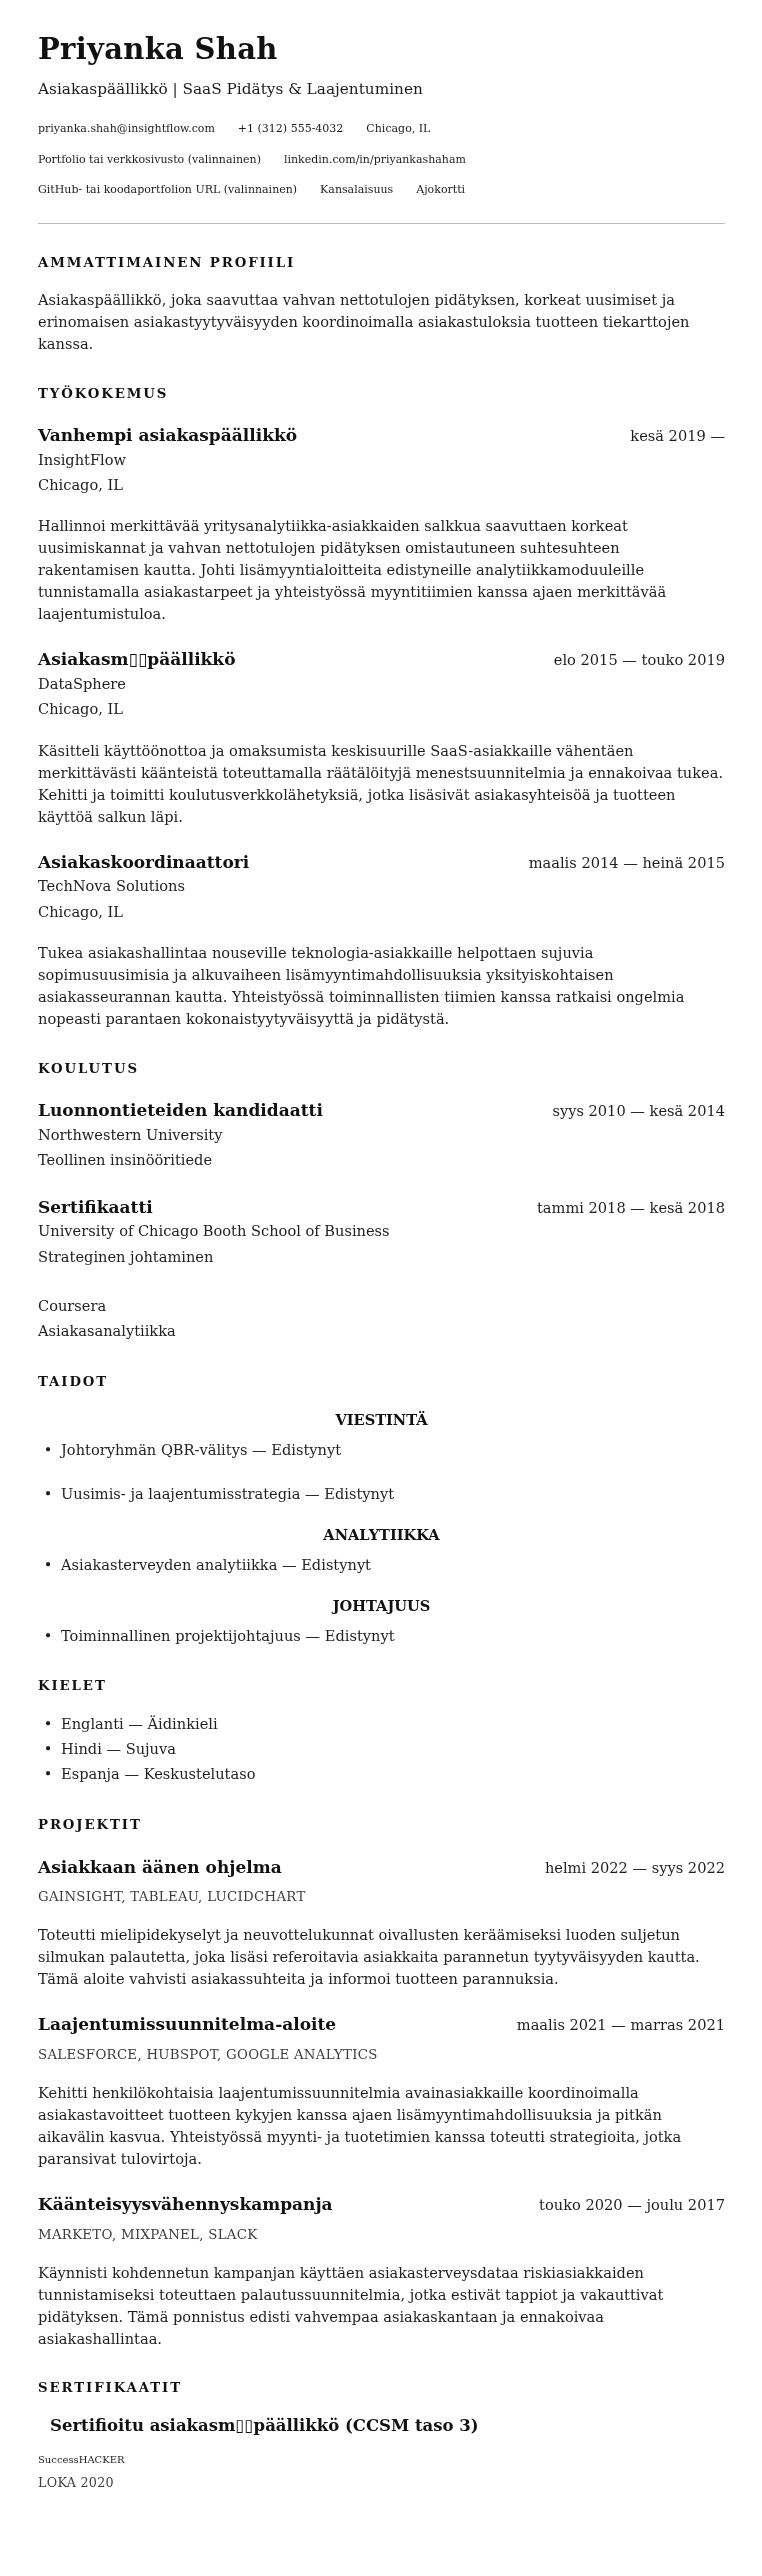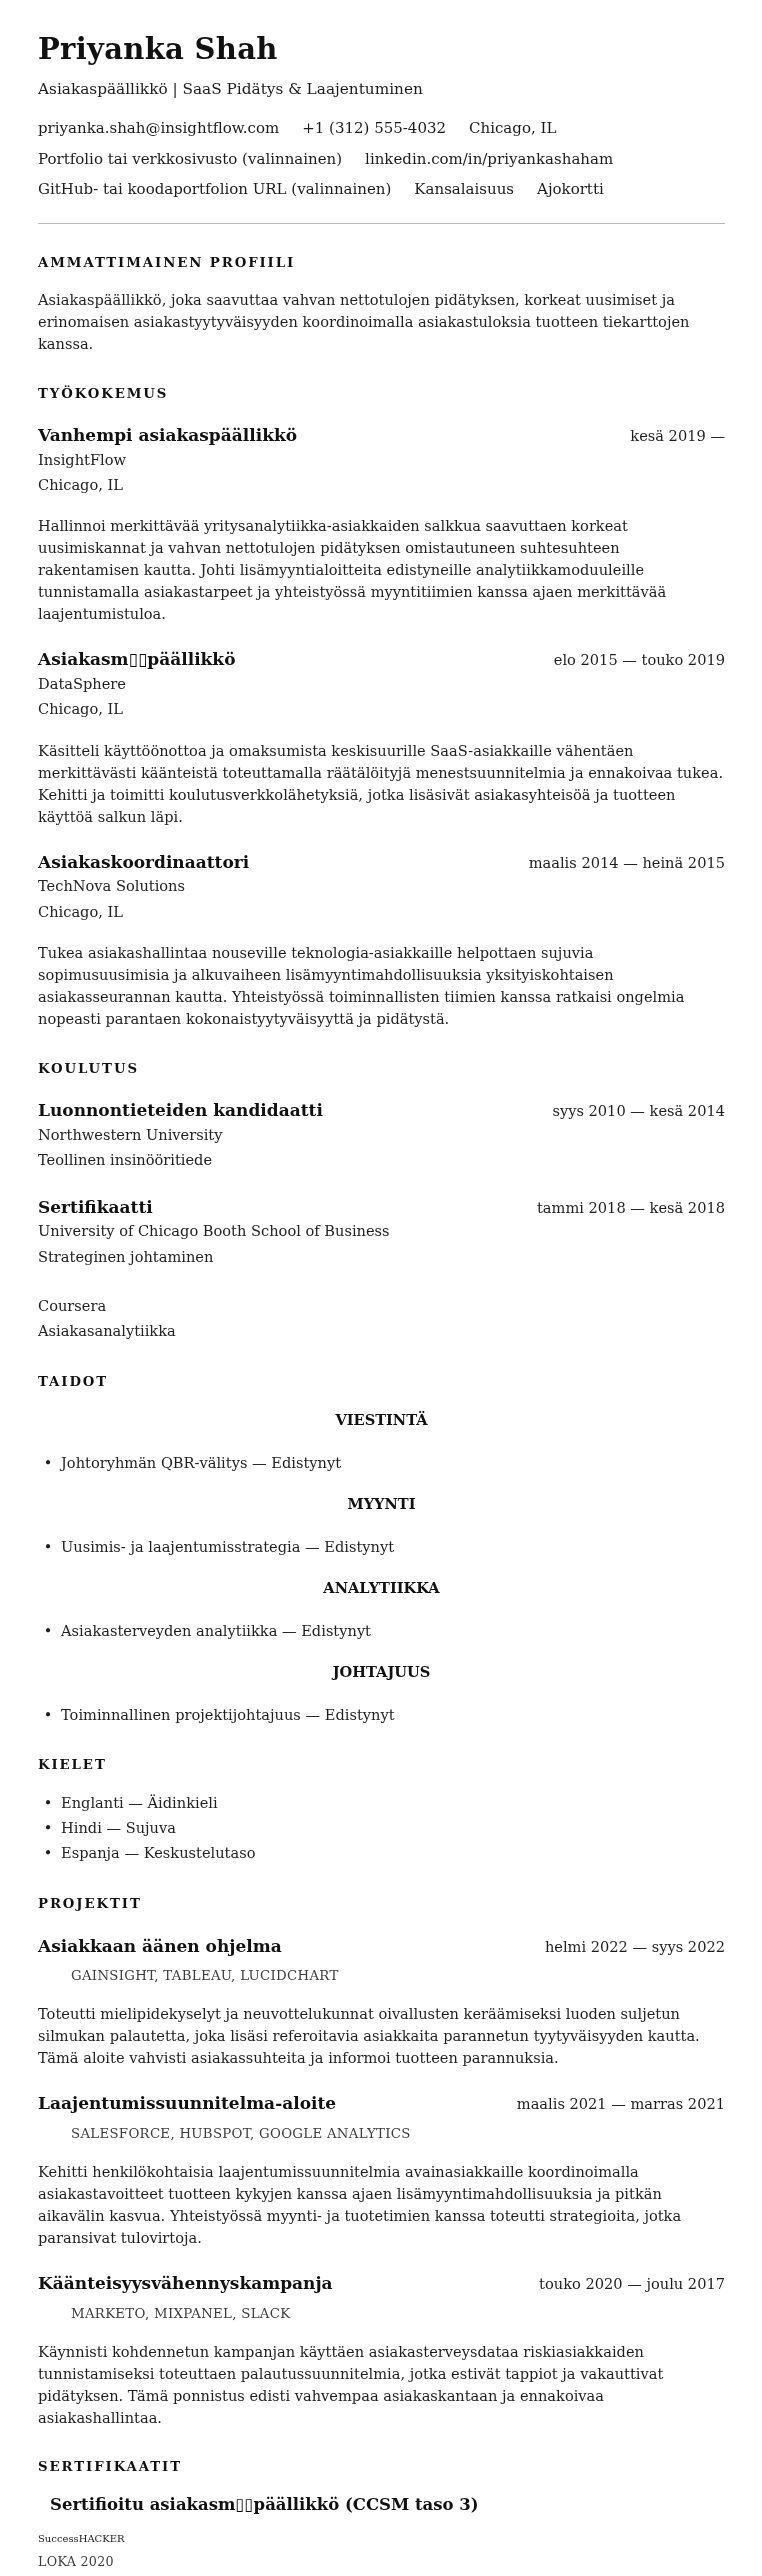--- a/index.html
+++ b/index.html
@@ -19,21 +19,21 @@
     font-weight: bold;
     color: #111111;
     letter-spacing: 0.3px;
   }
   .headline {
     font-size: 15.3px;
     margin: 14px 0 0 0;
     line-height: 1.3;
     color: #1c1c1c;
   }
-  .contact { margin-top: 19px; font-size: 15px; color: #1c1c1c; }
+  .contact { margin-top: 19px; font-size: 11px; color: #1c1c1c; }
   .contact-row { display: flex; gap: 23px; margin-top: 0; line-height: 19px; margin-bottom: 11.4px; flex-wrap: wrap; }
   .divider {
     border: none;
     border-top: 1.3px solid #bcbcbc;
     margin: 24px 0 0 0;
   }
   h2.section-heading {
     font-size: 13.3px;
     letter-spacing: 1.9px;
     font-weight: bold;
@@ -46,24 +46,24 @@
     line-height: 22px;
     margin: 18px 0 0 0;
   }
   .entry { margin-top: 23px; }
   .entry + .entry { margin-top: 24px; }
   .entry-header { display: flex; justify-content: space-between; align-items: baseline; line-height: 21.6px; }
   .entry-title { font-size: 17px; font-weight: bold; color: #111111; margin: 0; }
   .entry-dates { font-size: 14.6px; color: #1e1e1e; white-space: nowrap; }
   .entry-meta { font-size: 14.6px; line-height: 25.4px; color: #222222; }
   .entry-desc { font-size: 14.6px; line-height: 22px; margin: 18px 0 0 0; }
-  .tools-line { font-size: 13.3px; line-height: 19px; margin-top: 9px; color: #3d3d3d; letter-spacing: 0.3px; margin-left: 33px; }
+  .tools-line { font-size: 13.3px; line-height: 19px; margin-top: 9px; color: #3d3d3d; letter-spacing: 0.3px; }
   .skill-category { margin-top: 20.3px; }
   .skill-category-name { font-size: 14.6px; font-weight: bold; color: #111111; margin: 0; line-height: 18px; text-align: center; }
-  ul.bullet-list { list-style: none; margin: 22px 0 0 0; padding: 0; }
+  ul.bullet-list { list-style: none; margin: 9px 0 0 0; padding: 0; }
   ul.bullet-list li {
     font-size: 14.6px;
     line-height: 23.5px;
     padding-left: 23px;
     position: relative;
   }
   ul.bullet-list li::before {
     content: "•";
     position: absolute;
     left: 5.7px;
@@ -176,21 +176,20 @@
     <h2 class="section-heading">TAIDOT</h2>
 
     <div class="skill-category">
       <h4 class="skill-category-name">VIESTINTÄ</h4>
       <ul class="bullet-list">
         <li>Johtoryhmän QBR-välitys — Edistynyt</li>
       </ul>
     </div>
 
     <div class="skill-category">
-      <h4 class="skill-category-name">MYYNTI</h4>
       <ul class="bullet-list">
         <li>Uusimis- ja laajentumisstrategia — Edistynyt</li>
       </ul>
     </div>
 
     <div class="skill-category">
       <h4 class="skill-category-name">ANALYTIIKKA</h4>
       <ul class="bullet-list">
         <li>Asiakasterveyden analytiikka — Edistynyt</li>
       </ul>

